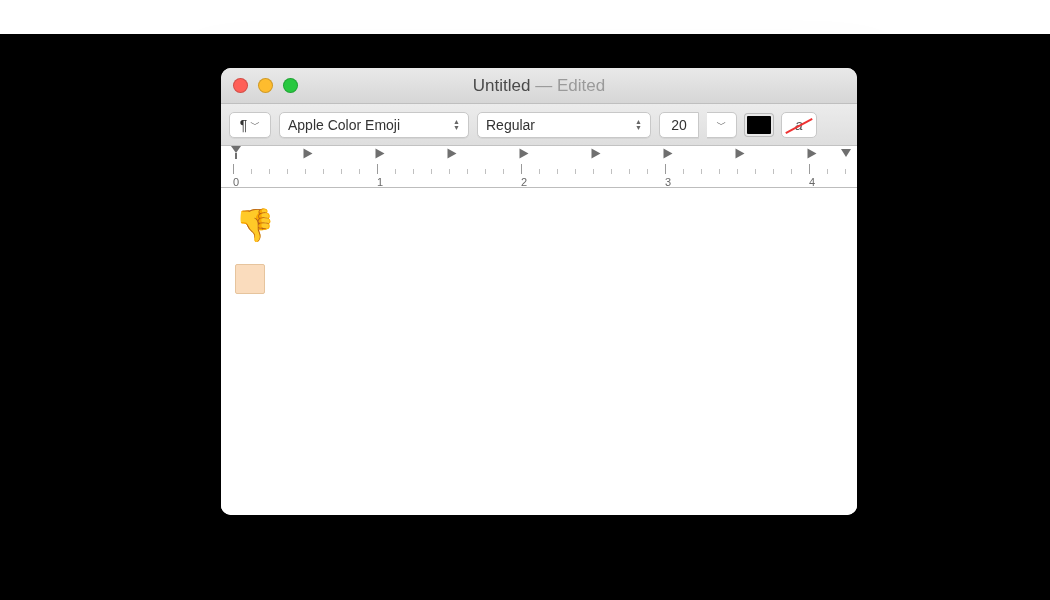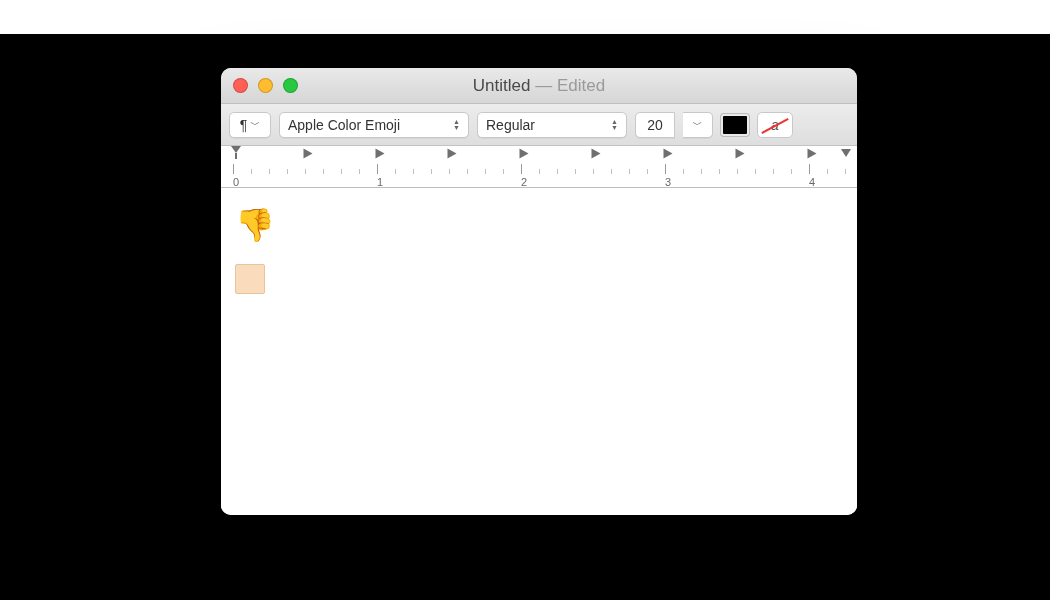--- a/index.html
+++ b/index.html
@@ -195,21 +195,21 @@
       <span>¶</span>
       <span class="chev">﹀</span>
     </div>
     <div class="btn select" style="width:190px;">
       <span>Apple Color Emoji</span>
       <span class="updown">
           <span>▲</span>
           <span>▼</span>
         </span>
     </div>
-    <div class="btn select" style="width:150px;">
+    <div class="btn select" style="width:174px;">
       <span>Regular</span>
       <span class="updown">
           <span>▲</span>
           <span>▼</span>
         </span>
     </div>
     <div style="display:flex;gap:8px;">
       <div class="btn" style="width:40px;border-top-right-radius:0;border-bottom-right-radius:0;">
         <span>20</span>
       </div>

